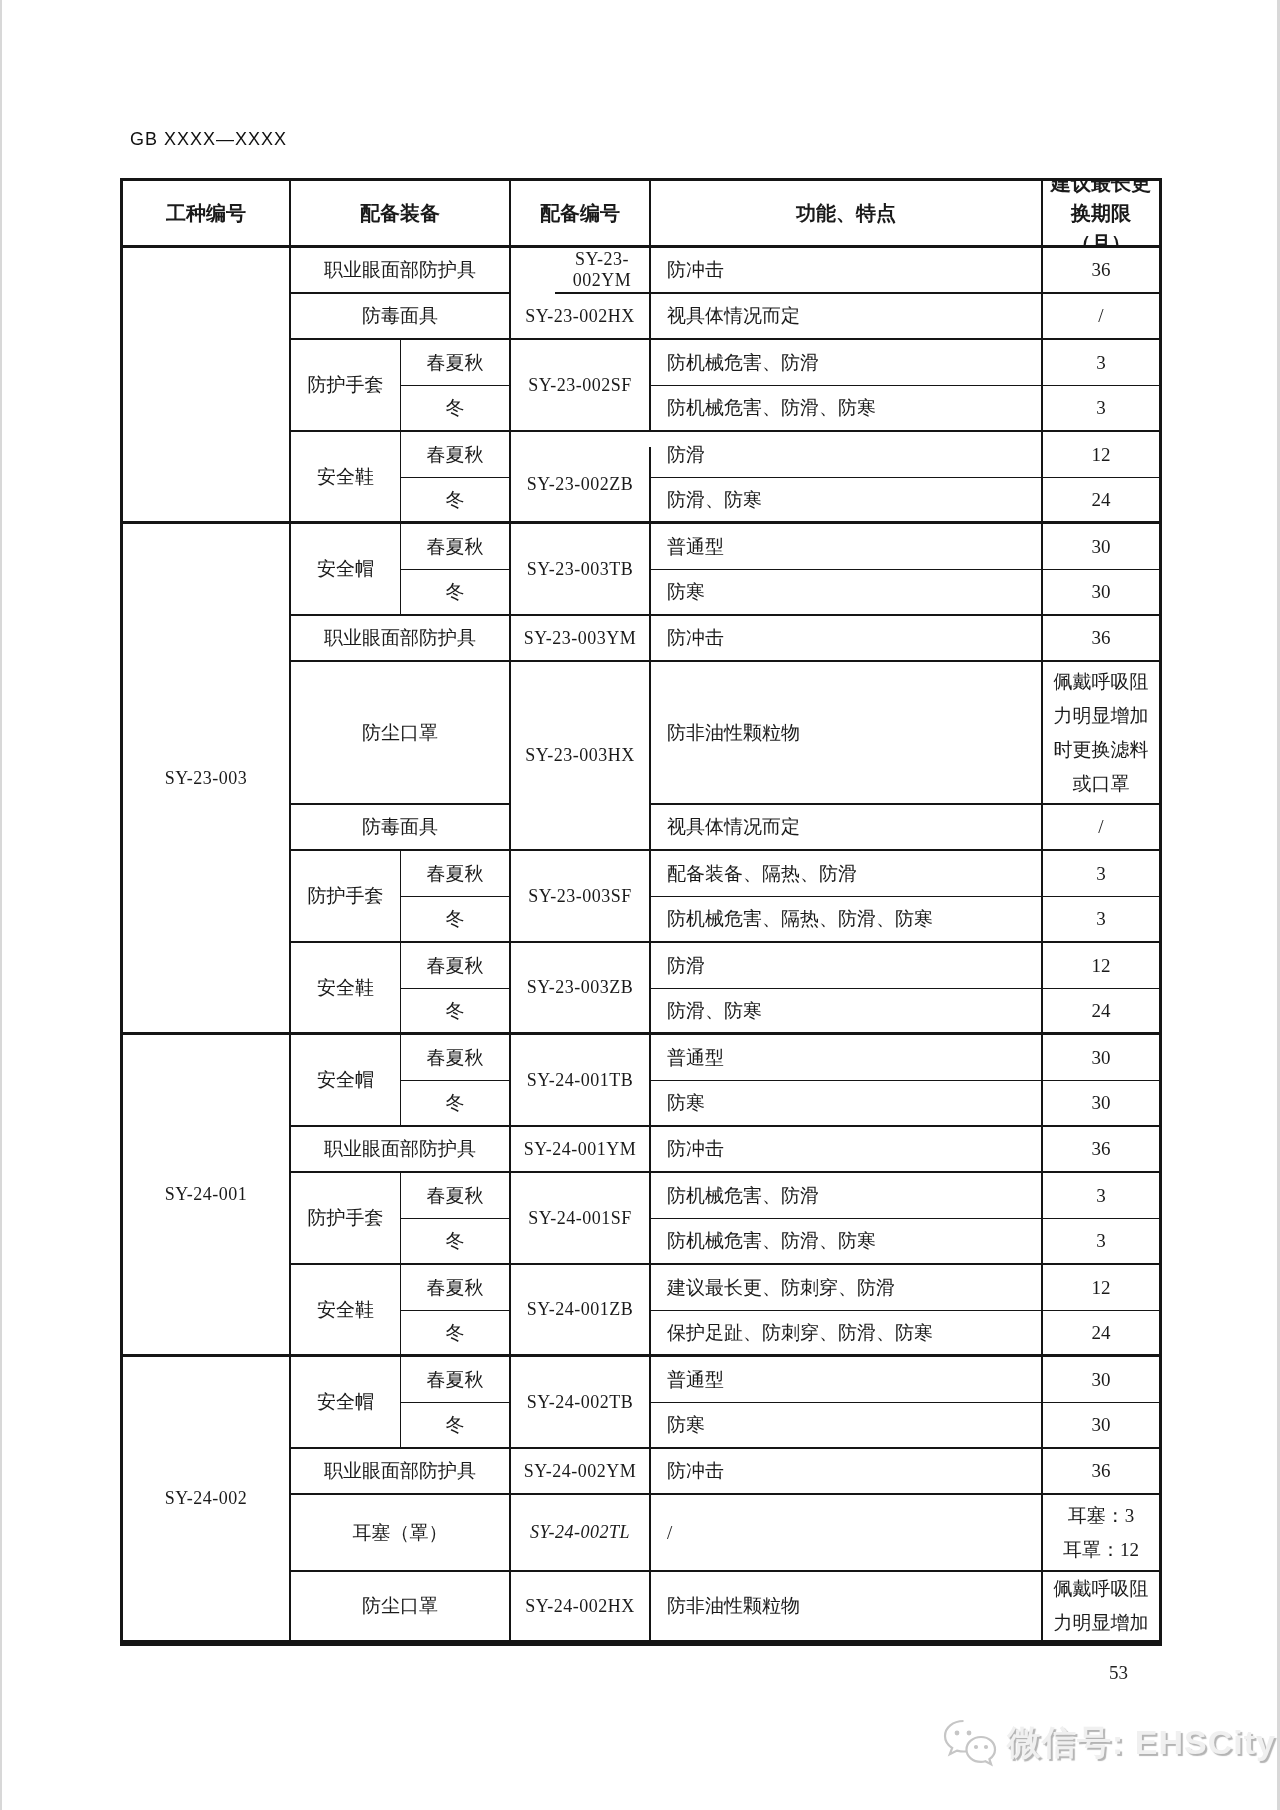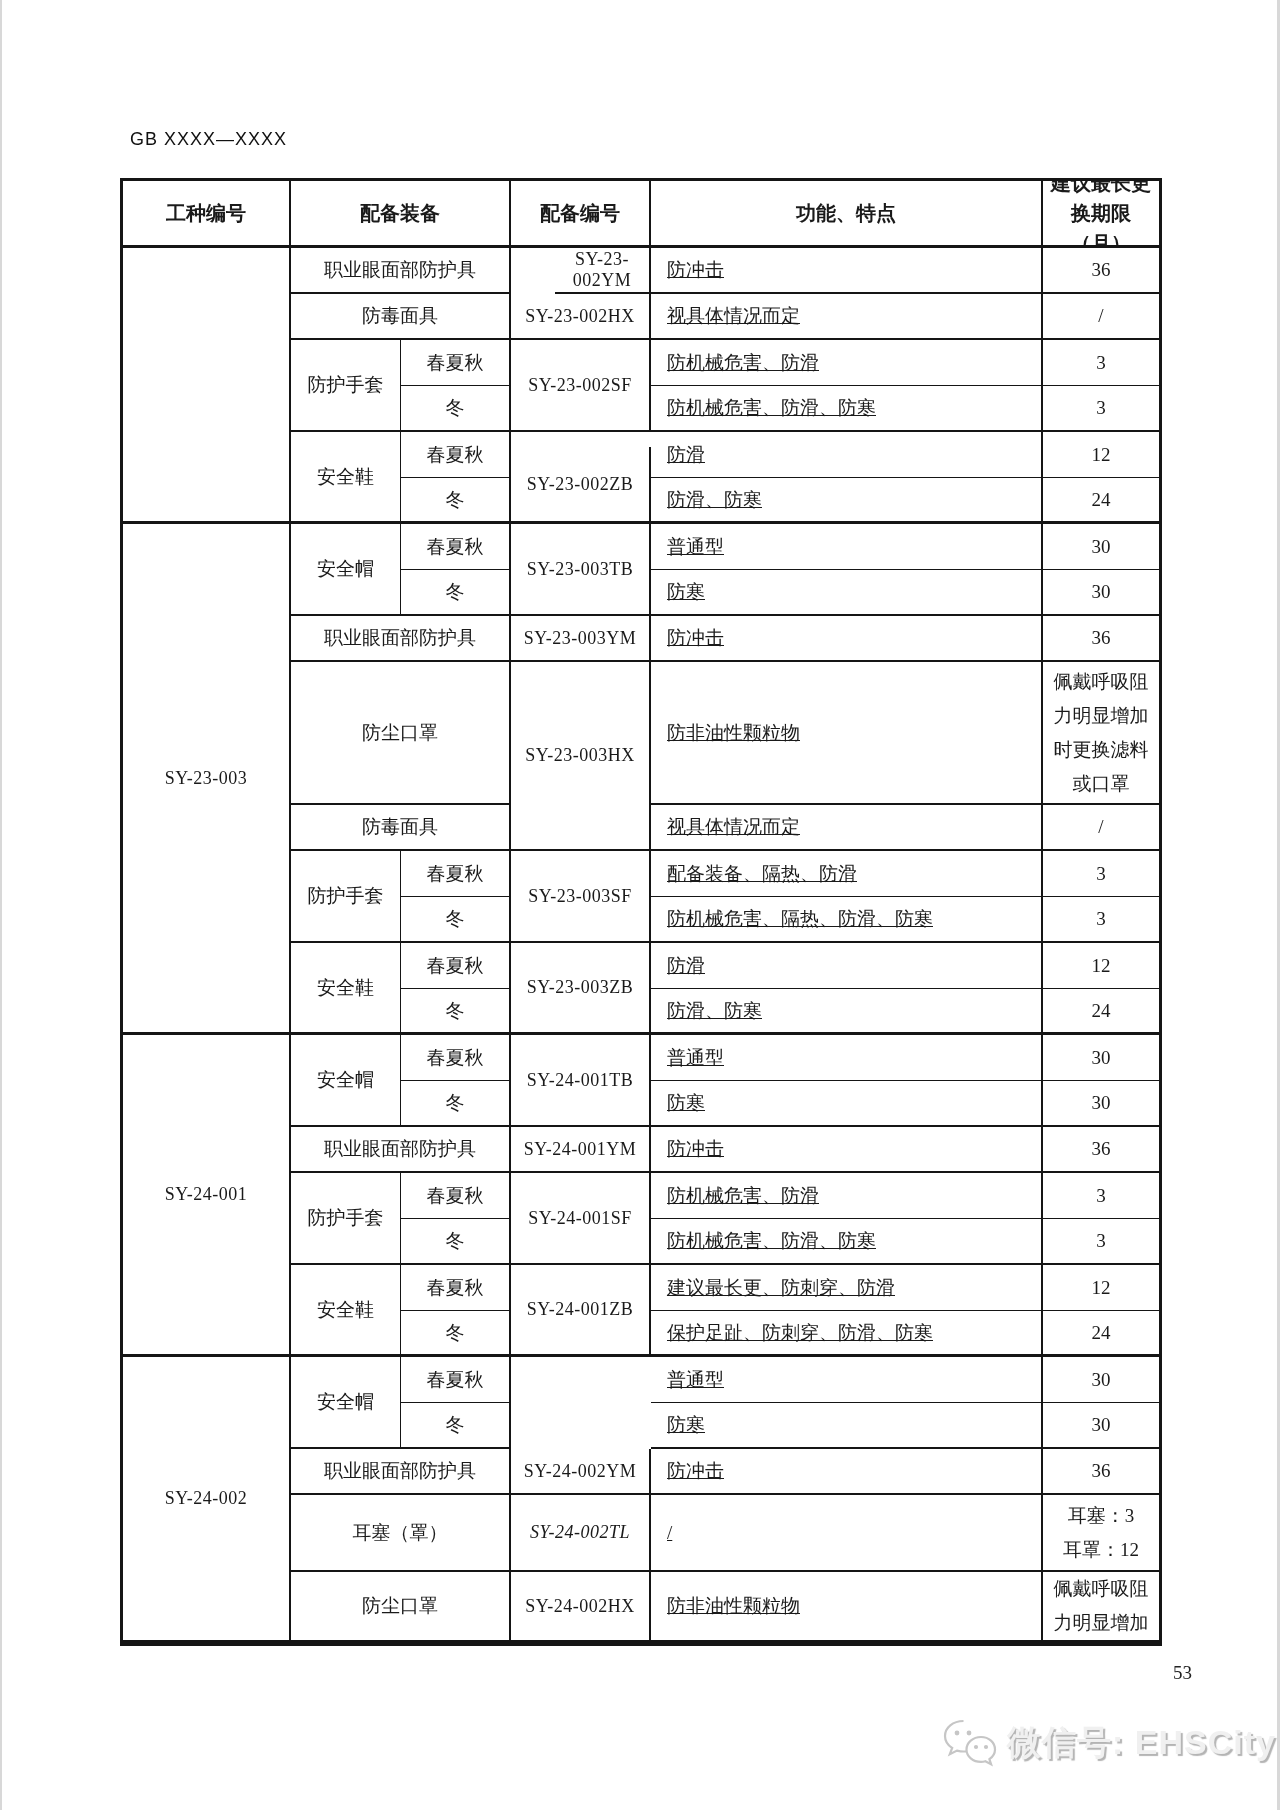--- a/index.html
+++ b/index.html
@@ -17,31 +17,31 @@
     grid-template-columns:168px 110px 110px 140px 392px 116px;
     border:3px solid #151515;background:#fff;
   }
   .cell{
     display:flex;align-items:center;justify-content:center;text-align:center;
     font-size:19px;color:#1a1a1a;box-sizing:border-box;padding:0 4px;
     overflow:hidden;
   }
   .hdr{font-weight:bold;font-size:20px;}
   .hdr.pre{line-height:30px;}
-  .left{justify-content:flex-start;text-align:left;padding-left:16px;padding-right:8px;text-decoration:underline;}
+  .left{justify-content:flex-start;text-align:left;padding-left:16px;padding-right:8px;}
   .pre{white-space:pre-line;line-height:34px;}
   .code{font-size:18px;letter-spacing:.5px;}
   .idcell{font-size:18px;letter-spacing:.5px;}
   .bb1{border-bottom:1.5px solid #151515;}
   .bb2{border-bottom:2.5px solid #151515;}
   .bb3{border-bottom:3px solid #151515;}
   .br0{border-right:none;}
   .br1{border-right:1.5px solid #151515;}
   .br2{border-right:2px solid #151515;}
-  #page-number{position:absolute;left:1173px;top:1662px;font-size:19px;color:#222;}
+  #page-number{position:absolute;left:1109px;top:1662px;font-size:19px;color:#222;}
   #watermark{
     position:absolute;left:942px;top:1718px;display:flex;align-items:center;gap:9px;
   }
   #watermark .wm-text{
     font-family:"Liberation Sans",sans-serif;font-size:34px;font-weight:bold;
     color:#f0f0f0;text-shadow:2px 2px 1px #b4b4b4,-1px -1px 0 #ffffff;
     letter-spacing:1px;white-space:nowrap;
   }
 </style>
 </head>
@@ -150,20 +150,21 @@
       <div class="cell bb3 br2" style="grid-area: 23 / 3 / 24 / 4;">冬</div>
       <div class="cell bb3 br2 code" style="grid-area: 22 / 4 / 24 / 5;">SY-24-001ZB</div>
       <div class="cell bb1 br2 left pre" style="grid-area: 22 / 5 / 23 / 6;">建议最长更、防刺穿、防滑</div>
       <div class="cell bb1 br0 pre" style="grid-area: 22 / 6 / 23 / 7;">12</div>
       <div class="cell bb3 br2 left pre" style="grid-area: 23 / 5 / 24 / 6;">保护足趾、防刺穿、防滑、防寒</div>
       <div class="cell bb3 br0 pre" style="grid-area: 23 / 6 / 24 / 7;">24</div>
       <div class="cell bb3 br2 idcell" style="grid-area: 24 / 1 / 29 / 2;">SY-24-002</div>
       <div class="cell bb2 br1" style="grid-area: 24 / 2 / 26 / 3;">安全帽</div>
       <div class="cell bb1 br2" style="grid-area: 24 / 3 / 25 / 4;">春夏秋</div>
       <div class="cell bb2 br2" style="grid-area: 25 / 3 / 26 / 4;">冬</div>
+      <div class="cell bb2 br2 code" style="grid-area: 24 / 4 / 26 / 5;">SY-24-002TB</div>
       <div class="cell bb1 br2 left pre" style="grid-area: 24 / 5 / 25 / 6;">普通型</div>
       <div class="cell bb1 br0 pre" style="grid-area: 24 / 6 / 25 / 7;">30</div>
       <div class="cell bb2 br2 left pre" style="grid-area: 25 / 5 / 26 / 6;">防寒</div>
       <div class="cell bb2 br0 pre" style="grid-area: 25 / 6 / 26 / 7;">30</div>
       <div class="cell bb2 br2" style="grid-area: 26 / 2 / 27 / 4;">职业眼面部防护具</div>
       <div class="cell bb2 br2 code" style="grid-area: 26 / 4 / 27 / 5;">SY-24-002YM</div>
       <div class="cell bb2 br2 left pre" style="grid-area: 26 / 5 / 27 / 6;">防冲击</div>
       <div class="cell bb2 br0 pre" style="grid-area: 26 / 6 / 27 / 7;">36</div>
       <div class="cell bb2 br2" style="grid-area: 27 / 2 / 28 / 4;">耳塞（罩）</div>
       <div class="cell bb2 br2 code" style="grid-area: 27 / 4 / 28 / 5; font-style: italic;">SY-24-002TL</div>

